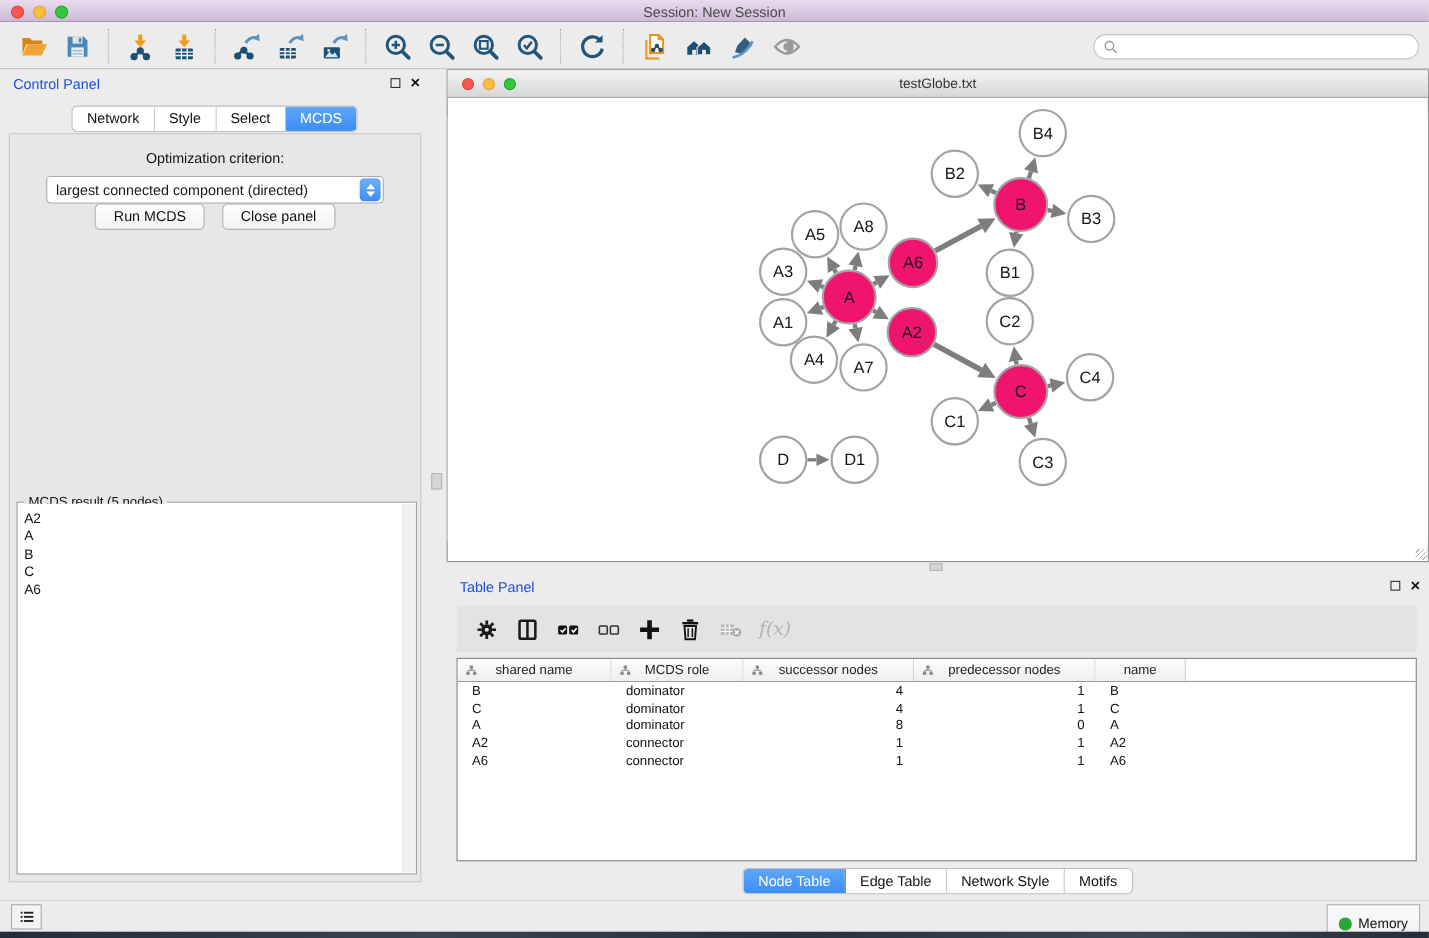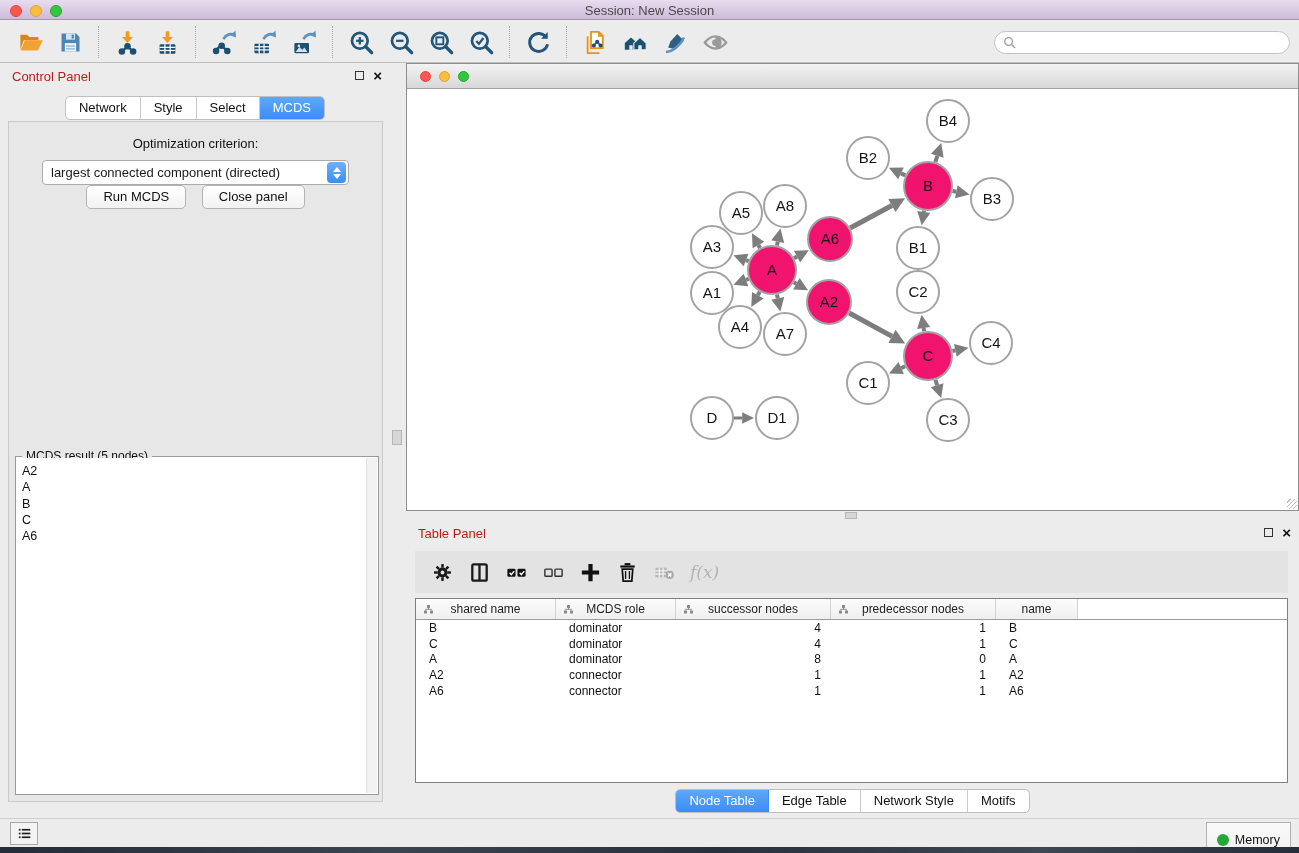--- a/index.html
+++ b/index.html
@@ -23,21 +23,21 @@
   .tbtn { width:40px; height:36px; display:flex; align-items:center; justify-content:center; }
   .tbtn svg { width:27px; height:27px; }
   .tb-sep { width:1px; height:32px; border-left:1px dotted #a8a8a8; margin:0 8px; }
   .search-wrap { position:absolute; right:9px; top:9px; width:296px; height:23px; background:#fff;
     border:1px solid #c3c3c3; border-radius:12px; display:flex; align-items:center; padding:0 8px; }
   .search-wrap svg { width:13px; height:13px; margin-right:5px; }
   .search-wrap input { border:none; outline:none; flex:1; font-size:12px; background:transparent; }
 
   
   .control-panel { position:absolute; left:0; top:63px; width:390px; height:755px; background:#ececec; }
-  .panel-header { position:absolute; top:6px; left:12px; font-size:13px; color:#b91c1c; }
+  .panel-header { position:absolute; top:6px; left:12px; font-size:13px; color:#1d4ed8; }
   .panel-icons { position:absolute; top:7px; right:8px; display:flex; gap:9px; align-items:center; }
   .float-ic { width:9px; height:9px; border:1.5px solid #333; }
   .close-ic { font-size:15px; font-weight:bold; color:#111; line-height:11px; }
   .cp-tabs { position:absolute; top:33px; left:0; right:0; text-align:center; }
   .segmented { display:inline-flex; background:#fff; border:1px solid #bfbfbf; border-radius:5px; overflow:hidden; vertical-align:top; }
   .seg { padding:3px 13px 4px; font-size:13px; color:#111; border-right:1px solid #cacaca; white-space:nowrap; }
   .seg:last-child { border-right:none; }
   .seg.active { background:linear-gradient(#5fa8f8,#3b8cf5); color:#fff; border-right-color:#3b8cf5; }
   .cp-body { position:absolute; left:8px; right:7px; top:58px; bottom:16px; background:#e7e7e7; border:1px solid #c9c9c9; }
   .opt-label { margin-top:14px; text-align:center; font-size:13px; color:#111; }
@@ -316,20 +316,21 @@
       <div class="grip"></div>
     </div>
 
   <div class="network-window">
     <div class="nw-titlebar">
       <div class="lights">
         <span class="light red"></span>
         <span class="light yellow"></span>
         <span class="light green"></span>
       </div>
+      <div class="title">testGlobe.txt</div>
     </div>
     <div class="nw-canvas">
       <svg id="graph" width="891" height="421" viewBox="0 0 891 421">
           <line x1="353.0557013272504" y1="159.03790244042816" x2="351.39089886752345" y2="155.97681404673662" stroke="#7d7d7d" stroke-width="4"></line>
           <polygon points="344.98875477892966,144.2051297548061 357.1888926232504,152.82351919713074 345.5929051117965,159.1301088963425" fill="#7d7d7d"></polygon>
           <line x1="369.9764981072526" y1="156.50031701044867" x2="370.7542187558402" y2="152.67153843278675" stroke="#7d7d7d" stroke-width="4"></line>
           <polygon points="373.4216217413276,139.53970835038723 377.2221350650818,153.98533393310143 364.28630244659865,151.35774293247206" fill="#7d7d7d"></polygon>
           <line x1="341.65634706744873" y1="172.05159970918868" x2="338.9883586697946" y2="171.02887082342127" stroke="#7d7d7d" stroke-width="4"></line>
           <polygon points="326.47616069794714,166.2325282675464 341.3507363465688,164.86614644922776 336.6259809930204,177.1915951976148" fill="#7d7d7d"></polygon>
           <line x1="341.65634706744873" y1="189.94840029081132" x2="338.9883586697946" y2="190.97112917657873" stroke="#7d7d7d" stroke-width="4"></line>

